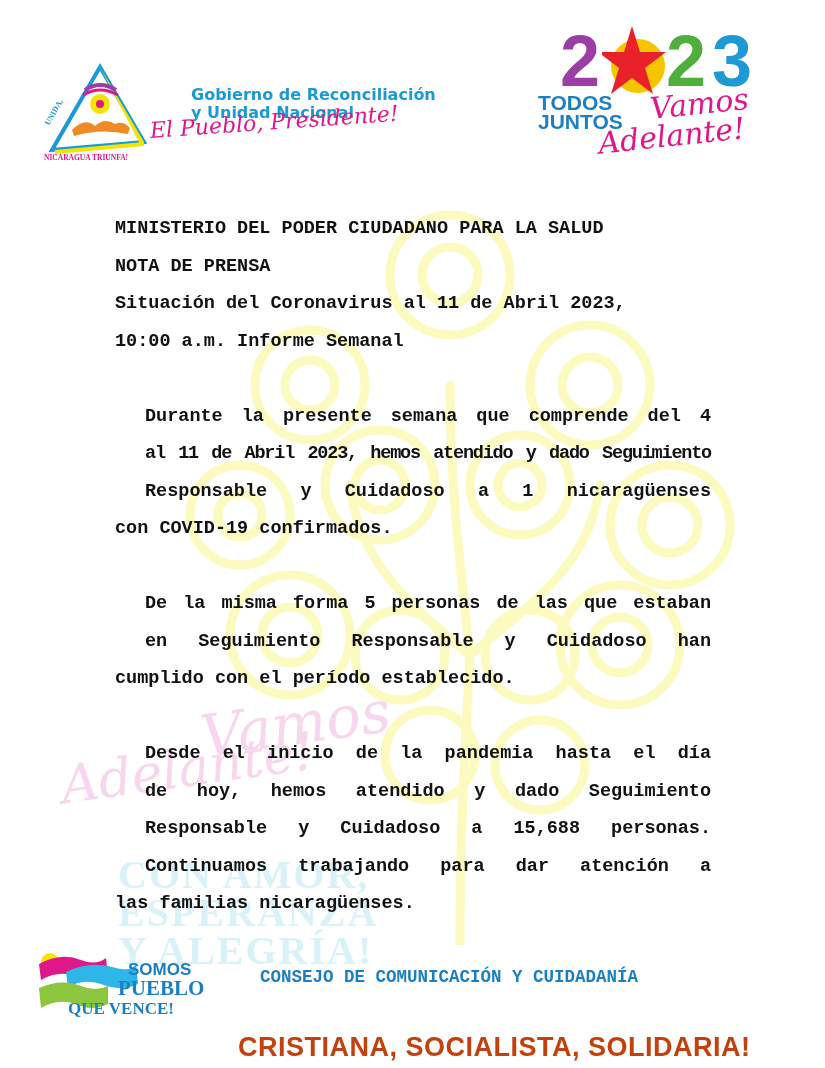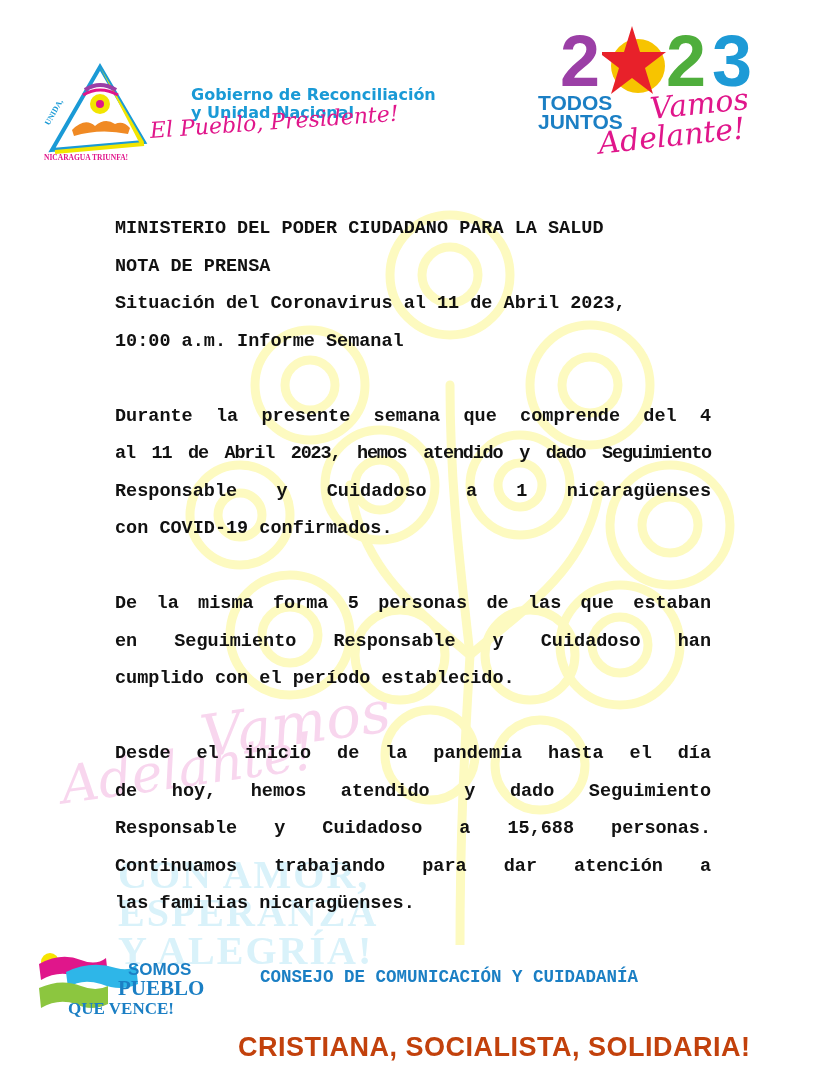--- a/index.html
+++ b/index.html
@@ -30,21 +30,21 @@
   .yr { top: 25px; font-family: "Liberation Sans", sans-serif; font-weight: bold; font-size: 72px; line-height: 72px; }
   .todos, .juntos { left: 538px; color: #1b7fc4; font-family: "Liberation Sans", sans-serif; font-weight: bold; font-size: 21px; line-height: 20px; }
   .todos { top: 93px; }
   .juntos { top: 112px; }
   .vamos-r { left: 650px; top: 86px; color: #e0168b; font-family: "DejaVu Serif", serif; font-style: italic; font-size: 30px; transform: rotate(-6deg); }
   .adelante-r { left: 598px; top: 118px; color: #e0168b; font-family: "DejaVu Serif", serif; font-style: italic; font-size: 30px; transform: rotate(-6deg); }
 
   
   .content { position: absolute; left: 115px; top: 210px; width: 596px; z-index: 2; color: #111; }
   .line { font-size: 18.5px; font-weight: bold; height: 37.5px; line-height: 37.5px; white-space: nowrap; }
-  .just { text-align: justify; text-align-last: justify; }
+  .just { text-align: justify; text-align-last: justify; margin-left: 30px; }
   .gap { height: 37.5px; }
 
   
   .logo-bottom { left: 36px; top: 950px; width: 172px; height: 70px; }
   .consejo { left: 240px; top: 967px; color: #1b7fc4; font-size: 17.5px; font-weight: bold; white-space: nowrap; margin-left: 20px; }
   .lema { left: 238px; top: 1032px; color: #c2410c; font-family: "Liberation Sans", sans-serif; font-weight: bold; font-size: 27px; letter-spacing: 0.5px; white-space: nowrap; }
 </style>
 </head>
 <body>
 

